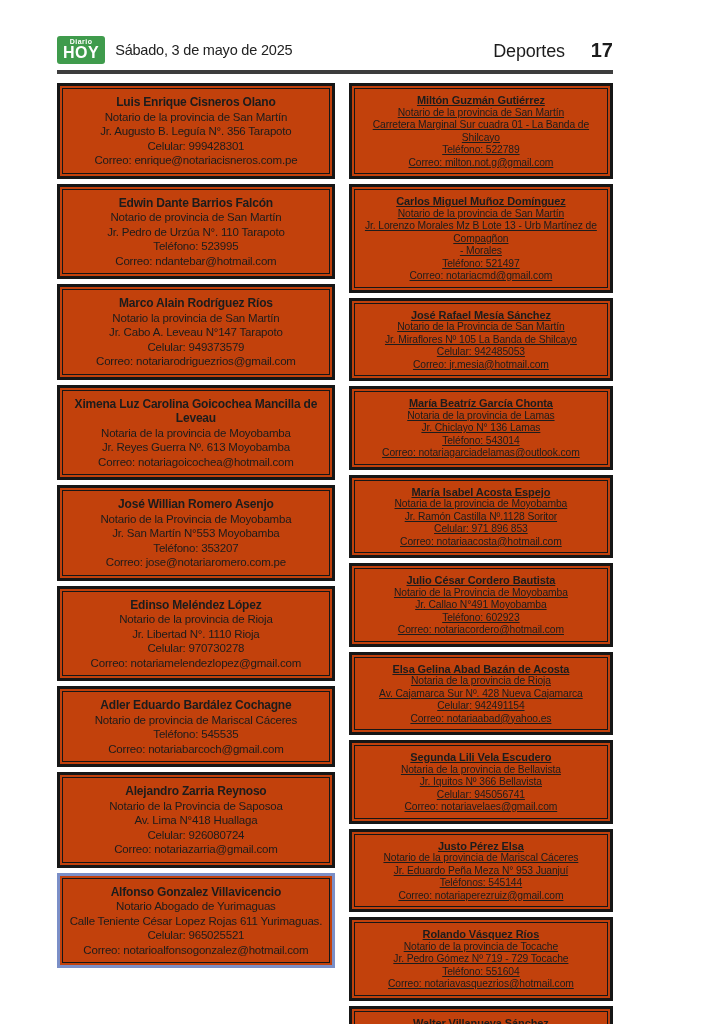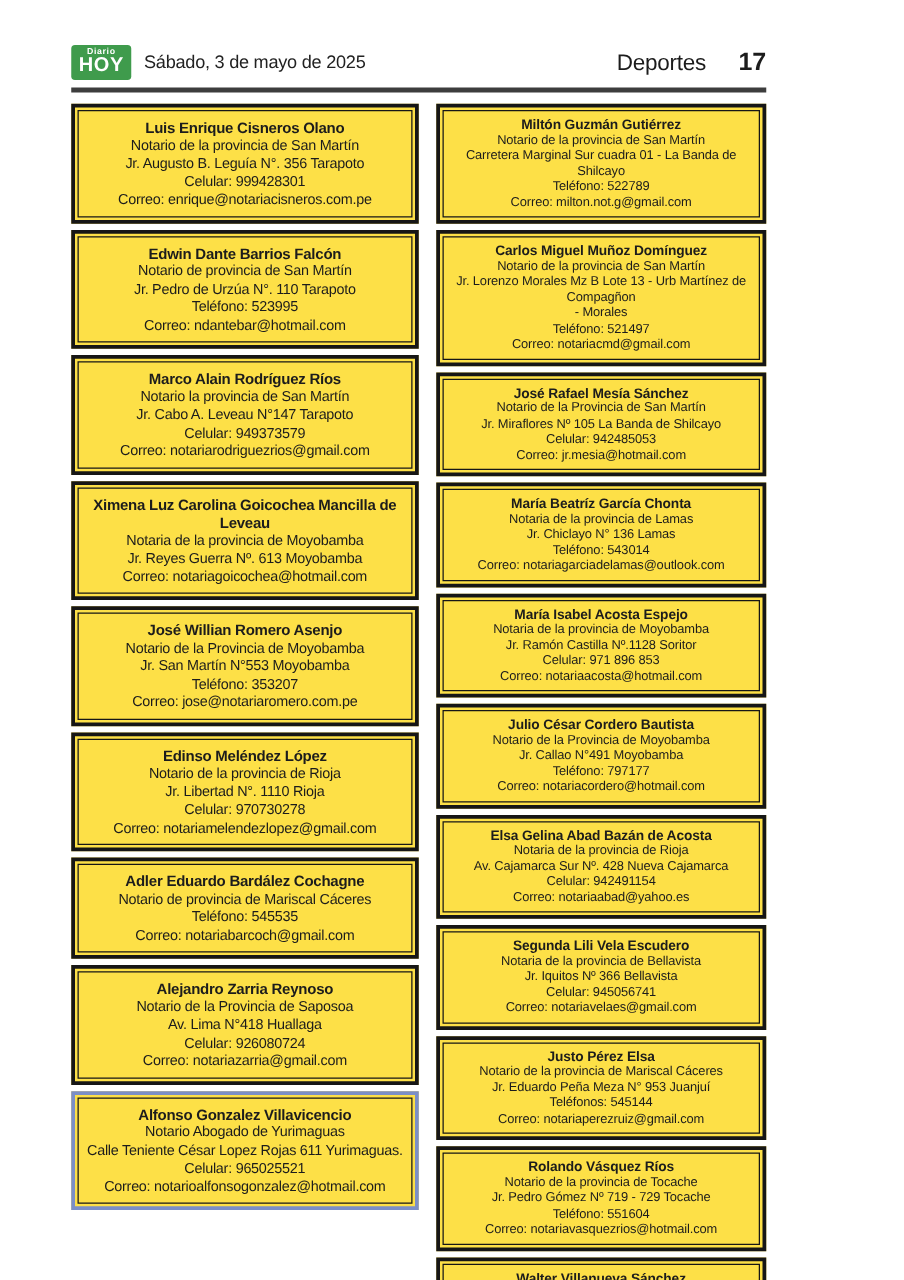--- a/index.html
+++ b/index.html
@@ -36,33 +36,33 @@
   .header-page { font-size: 20px; font-weight: bold; }
   
   .columns { display: flex; gap: 14px; margin-top: 9px; }
   .col { display: flex; flex-direction: column; }
   .col-left  { width: 307px; gap: 5px; }
   .col-right { width: 292px; gap: 5px; }
   
   .card {
     border: 3px solid #161616;
     padding: 2px;
-    background: #fde047;
+    background: #c2410c;
   }
   .card.highlight { border-color: var(--highlight-blue, #7b8fc7); }
   .card-inner {
     border: 1px solid #161616;
     padding: 6px 4px 5px 4px;
     text-align: center;
   }
   .col-left  .card-name { font-size: 12px;  font-weight: bold; line-height: 14.5px; letter-spacing: -0.2px; }
   .col-left  .card-line { font-size: 11.5px; line-height: 14.5px; letter-spacing: -0.2px; }
   .col-right .card-name { font-size: 11px;  font-weight: bold; line-height: 12.5px; letter-spacing: -0.1px; }
   .col-right .card-line { font-size: 10.3px; line-height: 12.5px; letter-spacing: -0.1px; }
-  .col-right .card-inner { padding: 5px 3px 4px 3px; }
+  .col-right .card-inner { padding: 5px 3px 4px 3px; text-decoration: underline; }
 </style>
 </head>
 <body>
 
 <div class="page">
 
   <div class="header">
     <div class="logo">
       <span class="logo-top">Diario</span>
       <span class="logo-main">HOY</span>
@@ -201,21 +201,21 @@
             <div class="card-line">Jr. Ramón Castilla Nº.1128 Soritor</div>
             <div class="card-line">Celular: 971 896 853</div>
             <div class="card-line">Correo:  notariaacosta@hotmail.com</div>
           </div>
         </div>
         <div class="card">
           <div class="card-inner">
             <div class="card-name">Julio César Cordero Bautista</div>
             <div class="card-line">Notario de la Provincia de Moyobamba</div>
             <div class="card-line">Jr. Callao N°491 Moyobamba</div>
-            <div class="card-line">Teléfono: 797177</div>
+            <div class="card-line">Teléfono: 602923</div>
             <div class="card-line">Correo: notariacordero@hotmail.com</div>
           </div>
         </div>
         <div class="card">
           <div class="card-inner">
             <div class="card-name">Elsa Gelina Abad Bazán de Acosta</div>
             <div class="card-line">Notaria de la provincia de Rioja</div>
             <div class="card-line">Av. Cajamarca Sur Nº. 428 Nueva Cajamarca</div>
             <div class="card-line">Celular: 942491154</div>
             <div class="card-line">Correo: notariaabad@yahoo.es</div>

